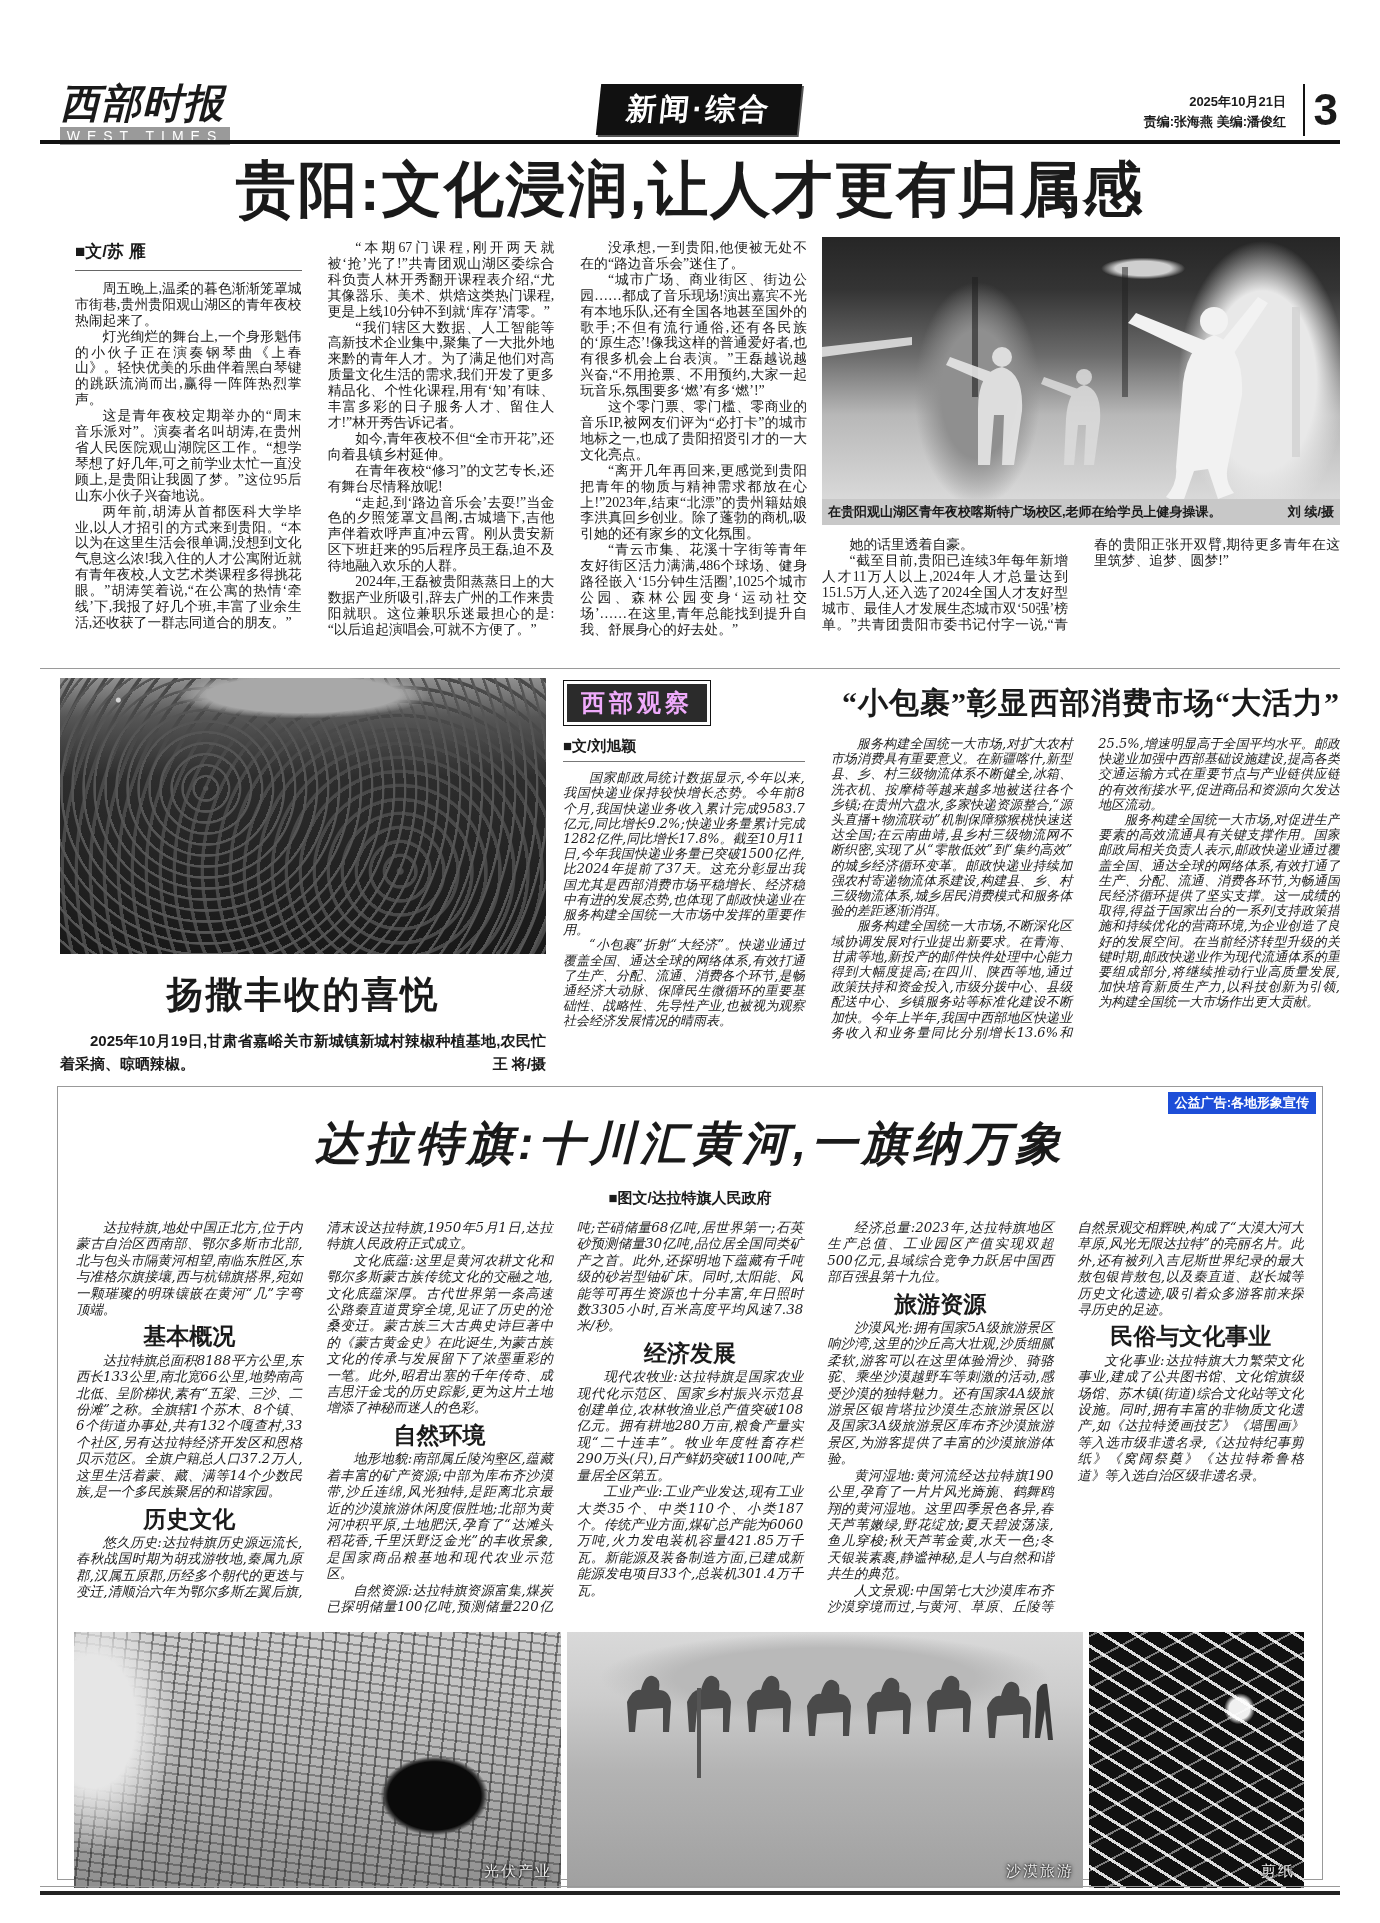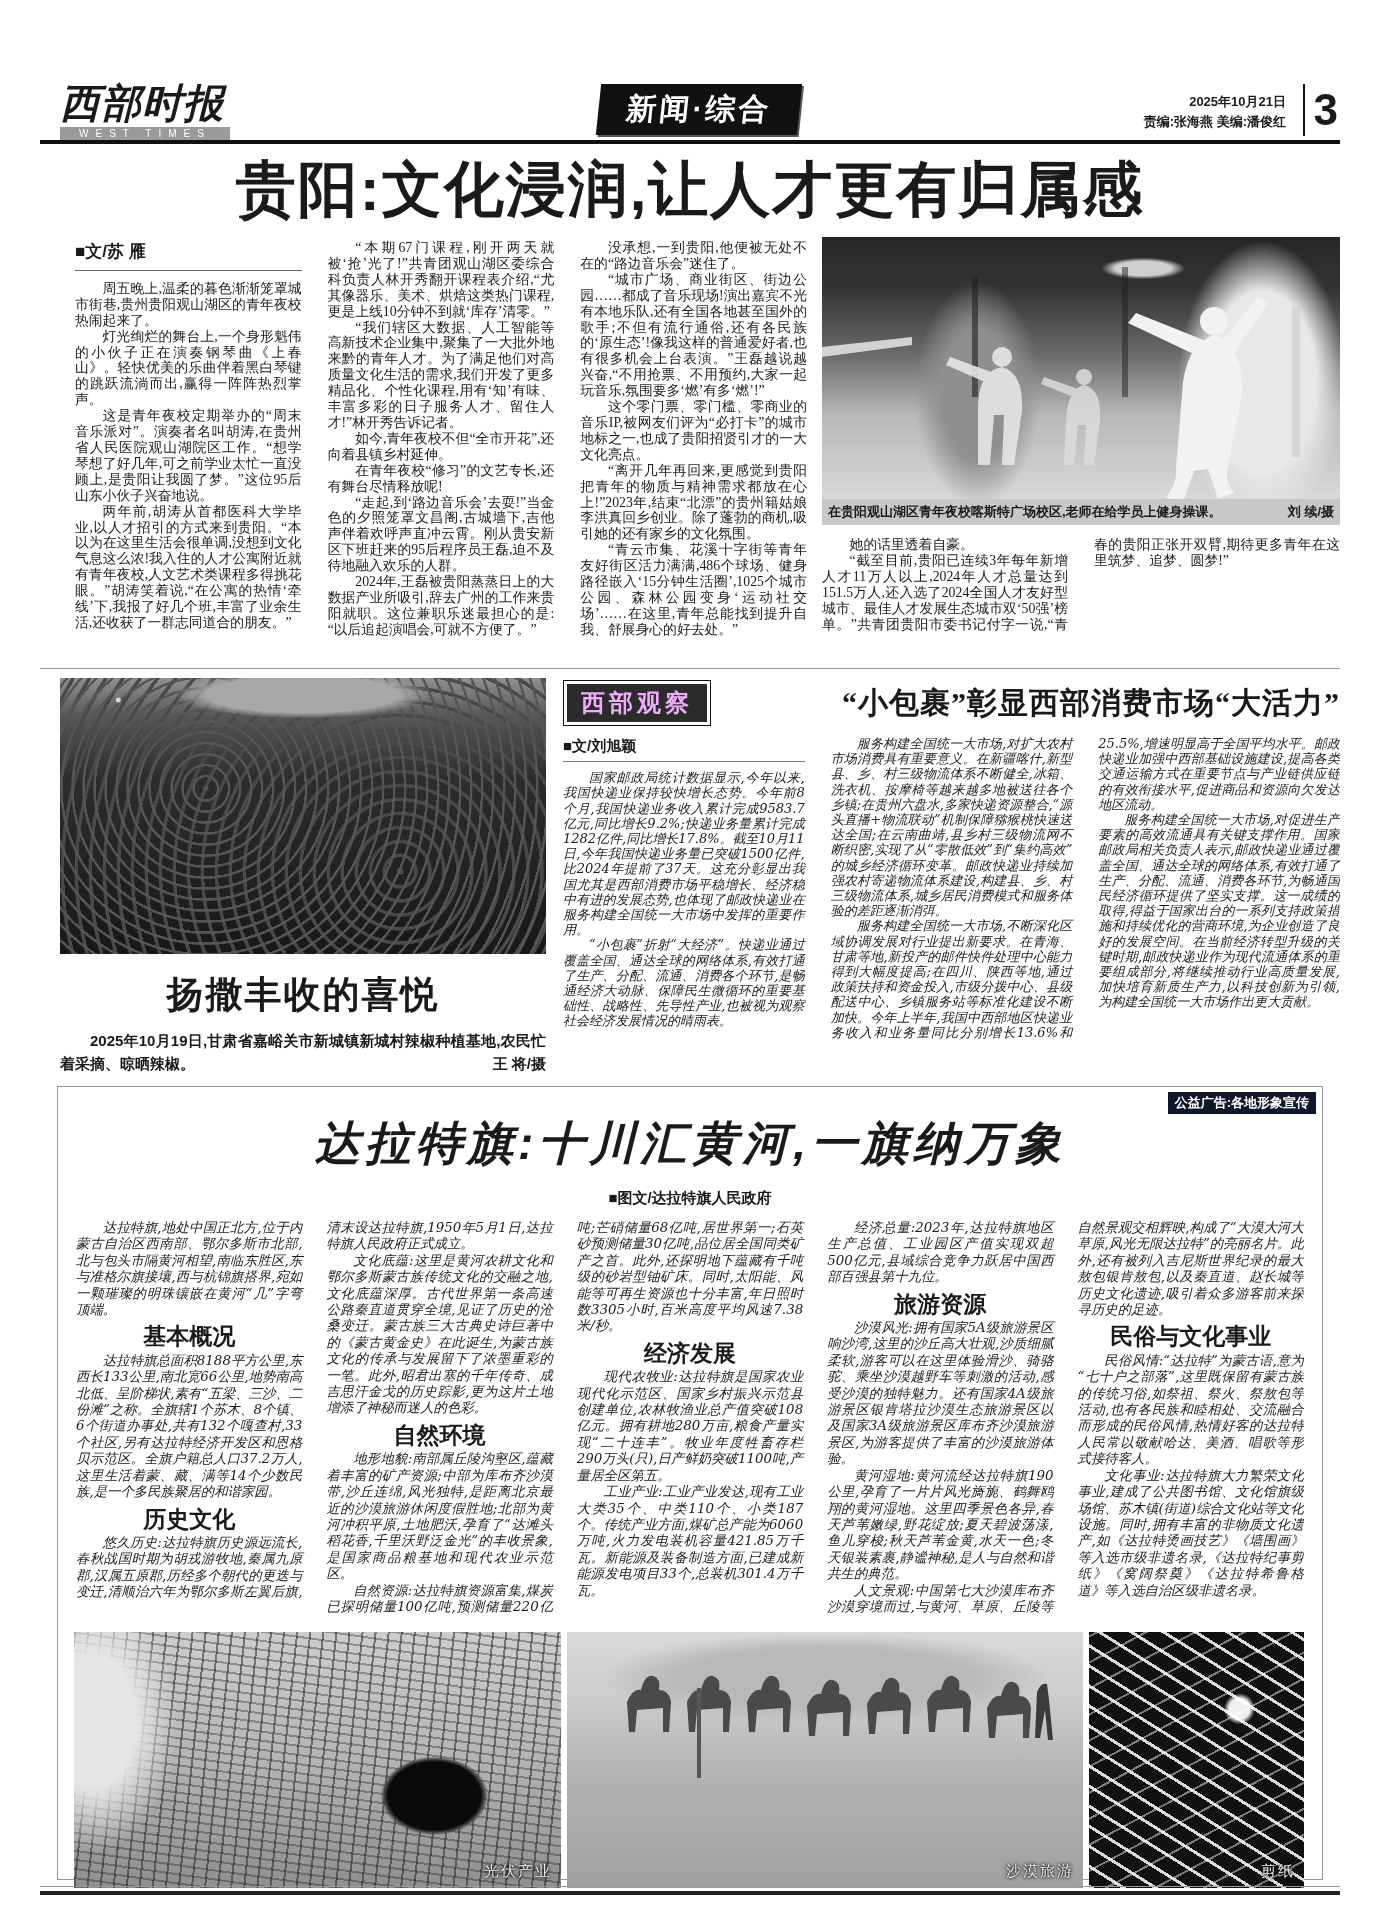--- a/index.html
+++ b/index.html
@@ -4,21 +4,21 @@
 <style>
   html,body{margin:0;padding:0;background:#e9e9e9;}
   .page{position:relative;width:1380px;height:1923px;background:#fff;margin:0 auto;
         font-family:"Liberation Serif",serif;color:#1a1a1a;overflow:hidden;}
   
   .masthead{position:absolute;left:60px;right:42px;top:86px;height:52px;}
   .logo{position:absolute;left:0;top:-10px;width:170px;}
   .logo-cn{font-family:"DejaVu Serif",serif;font-style:italic;font-weight:bold;
            font-size:40px;letter-spacing:1px;white-space:nowrap;}
   .logo-en{display:block;background:#9a9a9a;color:#fff;font-family:"Liberation Sans",sans-serif;
-           font-size:10px;letter-spacing:7px;text-align:center;padding:1px 2px;margin-top:-4px;}
+           font-size:14px;letter-spacing:7px;text-align:center;padding:1px 2px;margin-top:-4px;}
   .section-banner{position:absolute;left:50%;top:-2px;transform:translateX(-50%) skewX(-6deg);
            background:#111;color:#fff;font-family:"Liberation Sans",sans-serif;font-weight:bold;
            font-size:30px;padding:5px 28px;letter-spacing:3px;box-shadow:2px 2px 0 #555;}
   .dateblock{position:absolute;right:52px;top:6px;text-align:right;font-family:"Liberation Sans",sans-serif;
            font-size:13px;font-weight:bold;line-height:1.55;}
   .pagenum{position:absolute;right:0;top:-2px;font-family:"Liberation Sans",sans-serif;font-weight:900;
            font-size:44px;line-height:52px;border-left:2px solid #111;padding-left:9px;}
   .top-rule{position:absolute;left:40px;right:40px;top:140px;height:4px;background:#111;}
   
   .lead-headline{position:absolute;left:90px;right:90px;top:150px;text-align:center;
@@ -67,21 +67,21 @@
   .observer-headline{flex:1;text-align:right;font-family:"Liberation Serif",serif;font-weight:900;
            font-size:30px;letter-spacing:1px;white-space:nowrap;}
   .observer-body{margin-top:10px;height:318px;column-count:3;column-gap:26px;column-fill:auto;
            overflow:hidden;font-family:"DejaVu Serif",serif;font-style:italic;
            font-size:13px;line-height:15.2px;text-align:justify;}
   .observer-byline{font-family:"Liberation Sans",sans-serif;font-style:normal;font-weight:bold;
            font-size:15px;border-bottom:1px solid #777;padding:2px 0 8px;margin-bottom:8px;}
   
   .ad-box{position:absolute;left:57px;top:1086px;width:1264px;height:792px;
            border:1px solid #999;background:#fff;}
-  .ad-label{position:absolute;top:5px;right:6px;background:#0f172a;color:#fff;
+  .ad-label{position:absolute;top:5px;right:6px;background:#1d4ed8;color:#fff;
            font-family:"Liberation Sans",sans-serif;font-size:13px;font-weight:bold;padding:2px 7px;}
   .ad-headline{text-align:center;font-family:"Liberation Sans",sans-serif;font-weight:900;
            font-style:italic;font-size:46px;letter-spacing:5px;margin:26px 0 0;}
   .ad-byline{text-align:center;font-family:"Liberation Sans",sans-serif;font-weight:bold;
            font-size:15px;margin:14px 0 12px;}
   .ad-body{margin:0 18px;height:402px;column-count:5;column-gap:24px;column-fill:auto;
            overflow:hidden;font-family:"DejaVu Serif",serif;font-style:italic;
            font-size:13.4px;line-height:16.4px;text-align:justify;}
   .subhead{font-family:"Liberation Sans",sans-serif;font-style:normal;font-weight:bold;
            font-size:23px;text-align:center;margin:10px 0 8px;break-inside:avoid;}
@@ -227,21 +227,20 @@
         <p class="para">自然资源:达拉特旗资源富集,煤炭已探明储量100亿吨,预测储量220亿吨;芒硝储量68亿吨,居世界第一;石英砂预测储量30亿吨,品位居全国同类矿产之首。此外,还探明地下蕴藏有千吨级的砂岩型铀矿床。同时,太阳能、风能等可再生资源也十分丰富,年日照时数3305小时,百米高度平均风速7.38米/秒。</p>
         <h3 class="subhead">经济发展</h3>
         <p class="para">现代农牧业:达拉特旗是国家农业现代化示范区、国家乡村振兴示范县创建单位,农林牧渔业总产值突破108亿元。拥有耕地280万亩,粮食产量实现“二十连丰”。牧业年度牲畜存栏290万头(只),日产鲜奶突破1100吨,产量居全区第五。</p>
         <p class="para">工业产业:工业产业发达,现有工业大类35个、中类110个、小类187个。传统产业方面,煤矿总产能为6060万吨,火力发电装机容量421.85万千瓦。新能源及装备制造方面,已建成新能源发电项目33个,总装机301.4万千瓦。</p>
         <p class="para">经济总量:2023年,达拉特旗地区生产总值、工业园区产值实现双超500亿元,县域综合竞争力跃居中国西部百强县第十九位。</p>
         <h3 class="subhead">旅游资源</h3>
         <p class="para">沙漠风光:拥有国家5A级旅游景区响沙湾,这里的沙丘高大壮观,沙质细腻柔软,游客可以在这里体验滑沙、骑骆驼、乘坐沙漠越野车等刺激的活动,感受沙漠的独特魅力。还有国家4A级旅游景区银肯塔拉沙漠生态旅游景区以及国家3A级旅游景区库布齐沙漠旅游景区,为游客提供了丰富的沙漠旅游体验。</p>
         <p class="para">黄河湿地:黄河流经达拉特旗190公里,孕育了一片片风光旖旎、鹤舞鸥翔的黄河湿地。这里四季景色各异,春天芦苇嫩绿,野花绽放;夏天碧波荡漾,鱼儿穿梭;秋天芦苇金黄,水天一色;冬天银装素裹,静谧神秘,是人与自然和谐共生的典范。</p>
         <p class="para">人文景观:中国第七大沙漠库布齐沙漠穿境而过,与黄河、草原、丘陵等自然景观交相辉映,构成了“大漠大河大草原,风光无限达拉特”的亮丽名片。此外,还有被列入吉尼斯世界纪录的最大敖包银肯敖包,以及秦直道、赵长城等历史文化遗迹,吸引着众多游客前来探寻历史的足迹。</p>
         <h3 class="subhead">民俗与文化事业</h3>
-        <p class="para">民俗风情:“达拉特”为蒙古语,意为“七十户之部落”,这里既保留有蒙古族的传统习俗,如祭祖、祭火、祭敖包等活动,也有各民族和睦相处、交流融合而形成的民俗风情,热情好客的达拉特人民常以敬献哈达、美酒、唱歌等形式接待客人。</p>
         <p class="para">文化事业:达拉特旗大力繁荣文化事业,建成了公共图书馆、文化馆旗级场馆、苏木镇(街道)综合文化站等文化设施。同时,拥有丰富的非物质文化遗产,如《达拉特烫画技艺》《墙围画》等入选市级非遗名录,《达拉特纪事剪纸》《窝阔祭奠》《达拉特希鲁格道》等入选自治区级非遗名录。</p>
       </div>
     <div class="ad-photos">
       <div class="ad-photo photo-solar">
         <span class="photo-label">光伏产业</span>
       </div>
       <div class="ad-photo photo-desert">
         <svg viewBox="0 0 516 256">
           <g fill="#4a4a4a">
             <path id="c1" d="M60 70 q6 -14 14 -12 q4 -16 12 -14 q8 2 6 14 q10 0 12 12 l-2 30 -6 0 0 -24 -26 2 -2 22 -6 0z"></path>

